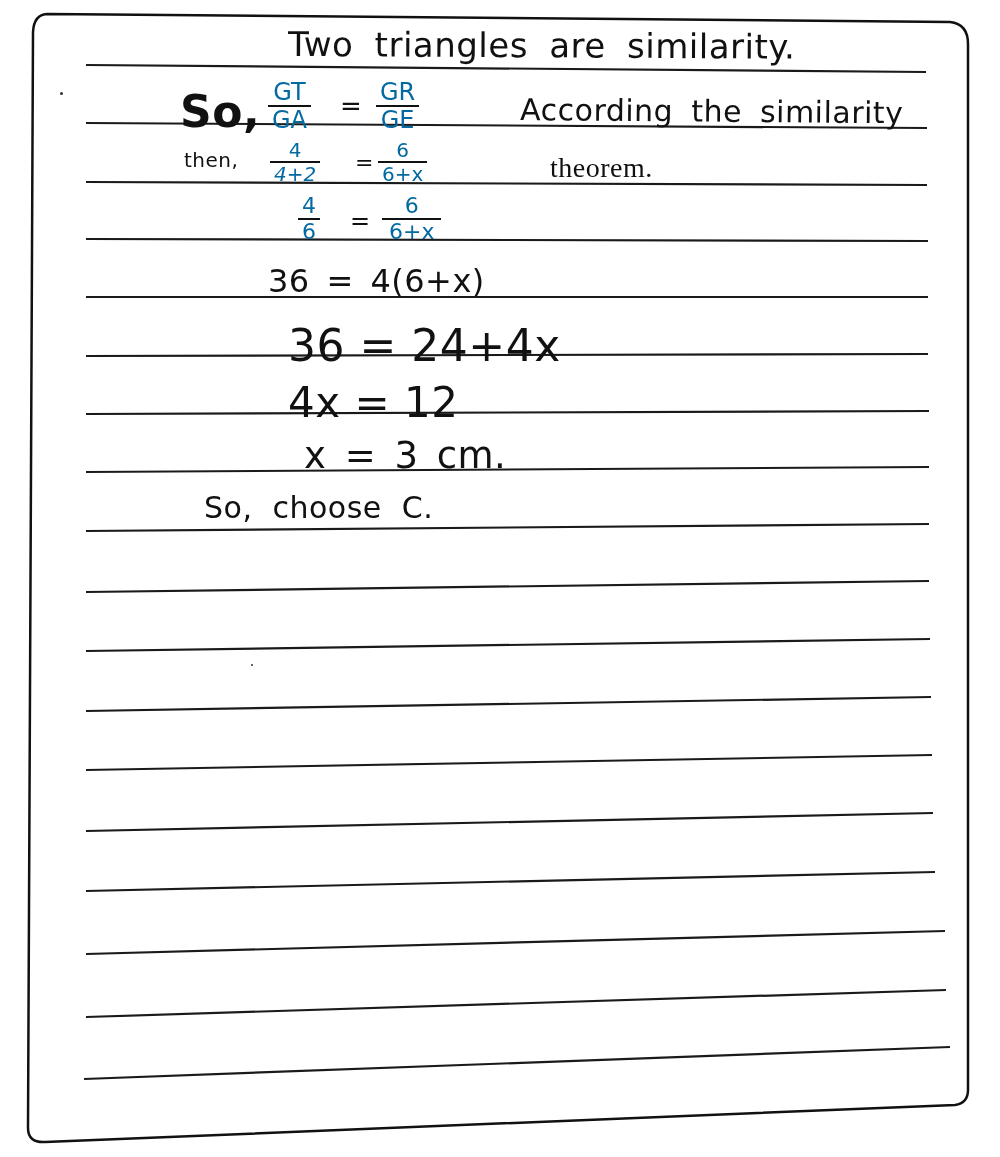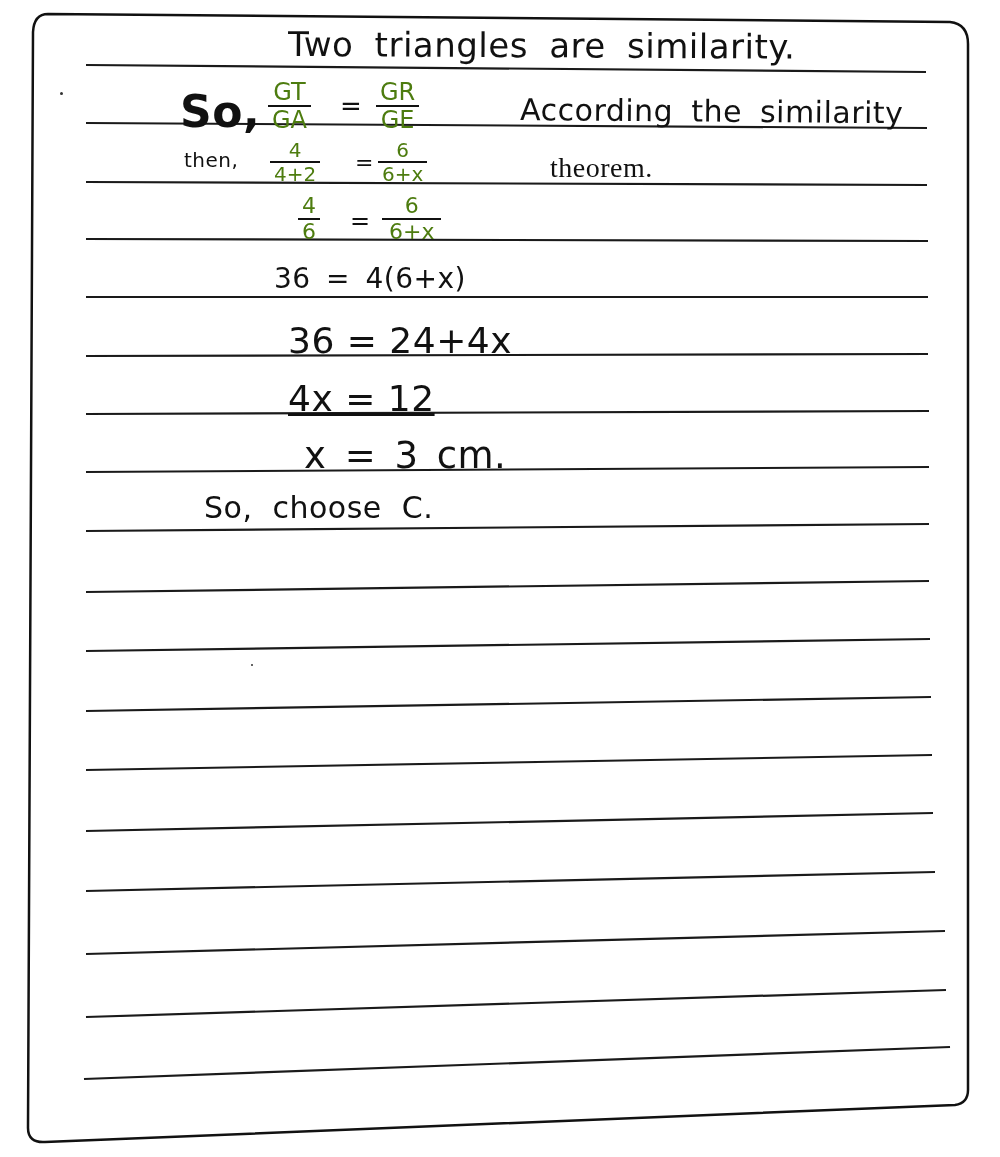--- a/index.html
+++ b/index.html
@@ -2,21 +2,21 @@
 <html><head>
   <meta charset="utf-8">
   <style>
     html, body { margin: 0; padding: 0; background: #ffffff; }
     body { width: 1000px; height: 1157px; position: relative; overflow: hidden;
            font-family: "DejaVu Sans", sans-serif; color: #111; }
     .page-svg { position: absolute; left: 0; top: 0; }
     .hw { position: absolute; font-family: "DejaVu Sans", sans-serif; font-weight: 400;
           color: #111; white-space: nowrap; letter-spacing: 0.5px; transform-origin: left bottom; }
     .frac { position: absolute; display: inline-flex; flex-direction: column; align-items: center;
-            font-family: "DejaVu Sans", sans-serif; color: #4d7c0f; line-height: 1; }
+            font-family: "DejaVu Sans", sans-serif; color: #0369a1; line-height: 1; }
     .frac .num, .frac .den { font-size: 24px; padding: 0 4px; }
     .frac .bar { width: 100%; height: 2px; background: #111; margin: 1px 0; }
     .eq { position: absolute; font-size: 26px; font-family: "DejaVu Sans", sans-serif; color: #111; }
     .dot { position: absolute; width: 3px; height: 3px; border-radius: 50%; background: #333; }
   </style>
 </head>
 <body>
 
 <svg class="page-svg" width="1000" height="1157" viewBox="0 0 1000 1157">
 
@@ -60,21 +60,21 @@
   <span class="num">GR</span>
   <span class="bar"></span>
   <span class="den">GE</span>
 </div>
 <div class="hw" style="left:520px; top:92px; font-size:30px; word-spacing:8px; transform:rotate(0.5deg);">According the similarity</div>
 
 <div class="hw" style="left:184px; top:148px; font-size:20px;">then,</div>
 <div class="frac" style="left:270px; top:140px;">
   <span class="num" style="font-size:20px;">4</span>
   <span class="bar"></span>
-  <span class="den" style="font-size:20px;">4+2</span>
+  <span class="den" style="font-size:20px;font-style:italic;">4+2</span>
 </div>
 <div class="eq" style="left:355px; top:150px; font-size:22px;">=</div>
 <div class="frac" style="left:378px; top:140px;">
   <span class="num" style="font-size:20px;">6</span>
   <span class="bar"></span>
   <span class="den" style="font-size:20px;">6+x</span>
 </div>
 <div class="hw" style="left:550px; top:152px; font-size:28px;font-family:Liberation Serif, serif;">theorem.</div>
 
 <div class="frac" style="left:298px; top:195px;">
@@ -82,21 +82,21 @@
   <span class="bar"></span>
   <span class="den" style="font-size:22px;">6</span>
 </div>
 <div class="eq" style="left:350px; top:207px; font-size:24px;">=</div>
 <div class="frac" style="left:385px; top:195px;">
   <span class="num" style="font-size:22px;">6</span>
   <span class="bar" style="width:110%;"></span>
   <span class="den" style="font-size:22px;">6+x</span>
 </div>
 
-<div class="hw" style="left:274px; top:262px; font-size:28px; word-spacing:6px;">36 = 4(6+x)</div>
+<div class="hw" style="left:268px; top:262px; font-size:32px; word-spacing:6px;">36 = 4(6+x)</div>
 
-<div class="hw" style="left:288px; top:320px; font-size:36px;">36 = 24+4x</div>
+<div class="hw" style="left:288px; top:320px; font-size:44px;">36 = 24+4x</div>
 
-<div class="hw" style="left:288px; top:378px; font-size:36px;text-decoration:underline;">4x = 12</div>
+<div class="hw" style="left:288px; top:378px; font-size:42px;">4x = 12</div>
 
 <div class="hw" style="left:304px; top:434px; font-size:37px; word-spacing:6px;">x = 3 cm.</div>
 
 <div class="hw" style="left:204px; top:490px; font-size:30px; word-spacing:10px;">So, choose C.</div>
 
 </body></html>

